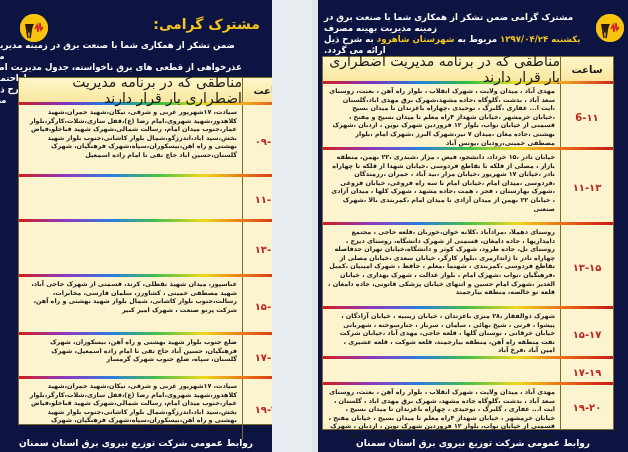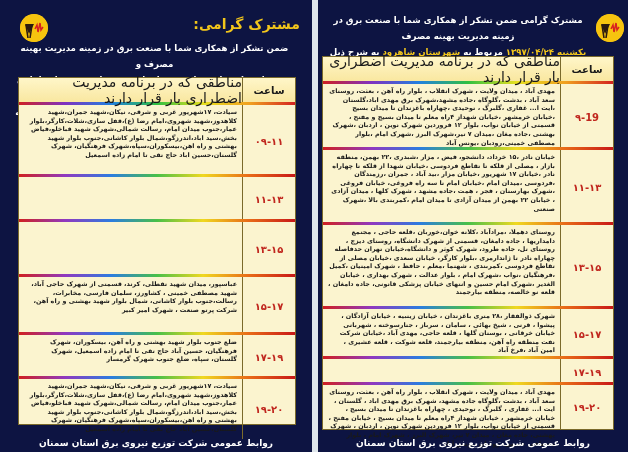--- a/index.html
+++ b/index.html
@@ -1,24 +1,24 @@
 <!DOCTYPE html>
 <html><head>
 <meta charset="utf-8">
 <style>
   html,body{margin:0;padding:0;}
   body{width:628px;height:452px;background:#e9eef2;position:relative;overflow:hidden;font-family:"DejaVu Sans",sans-serif;}
   .panel{position:absolute;top:0;height:452px;background:#0d1442;overflow:hidden;}
-  #left{left:0;width:312px;}
+  #left{left:0;width:272px;}
   #right{left:318px;width:310px;}
   .gap{position:absolute;left:312px;top:0;width:6px;height:452px;background:#dfe6ea;}
   .logo{position:absolute;width:28px;height:28px;border-radius:50%;background:#f6c40f;overflow:hidden;}
   .logo svg{width:28px;height:28px;display:block;}
   .title{position:absolute;color:#f2c61b;font-weight:bold;font-size:14px;direction:rtl;text-align:right;white-space:nowrap;}
-  .intro{position:absolute;color:#ffffff;font-weight:bold;font-size:8.6px;line-height:16px;direction:rtl;text-align:center;}
+  .intro{position:absolute;color:#ffffff;font-weight:bold;font-size:8.6px;line-height:11px;direction:rtl;text-align:left;}
   .intro .hl{color:#f2c61b;}
   .table{position:absolute;background:#fbf4cf;border:1px solid #7a6a2b;direction:rtl;}
   .thead{display:flex;height:24px;background:linear-gradient(#fff6c9,#f9e7a0);border-bottom:3px solid transparent;border-image:linear-gradient(to left,#d32020,#f0a020,#e8e020,#30c040,#2080e0,#8030c0,#d02020) 1;}
   .th-time{width:52px;border-left:1px solid #7a6a2b;display:flex;align-items:center;justify-content:center;font-weight:bold;font-size:10px;color:#1a1a1a;}
   .th-area{flex:1;display:flex;align-items:center;justify-content:center;font-weight:normal;font-size:14px;color:#1a1a1a;}
   .row{display:flex;position:relative;}
   .row::after{content:"";position:absolute;left:0;right:0;bottom:0;height:3px;background:linear-gradient(to left,#c81818,#e86a18,#f0d820,#48c048,#2c7ce0,#9038c0,#d02020);}
   .row:last-child::after{display:none;}
   .td-time{width:52px;border-left:1px solid #7a6a2b;display:flex;align-items:center;justify-content:center;font-weight:bold;font-size:10px;color:#c0261e;direction:ltr;}
   .td-area{flex:1;padding:3px 5px 5px 5px;font-weight:bold;font-size:6.4px;line-height:8.6px;color:#1a1a1a;text-align:right;}
@@ -97,21 +97,21 @@
       <span class="hl">شهرستان شاهرود</span>
       <span>به شرح ذیل ارائه می گردد.</span>
     </div>
   </div>
   <div class="table" style="left:4px;top:56px;width:290px;height:372px;">
     <div class="thead">
       <div class="th-time">ساعت</div>
       <div class="th-area">مناطقی که در برنامه مدیریت اضطراری بار قرار دارند</div>
     </div>
     <div class="row" style="height:66px;">
-      <div class="td-time">۹-19</div>
+      <div class="td-time">6-۱۱</div>
       <div class="td-area">مهدی آباد ، میدان ولایت ، شهرک انقلاب ، بلوار راه آهن ، بعثت، روستای سعد آباد ، بدشت ،گلوگاه ،جاده مشهد،شهرک برق مهدی اباد،گلستان ،ایت ا... غفاری ،گلبرگ ، توحیدی ،چهاراه باغزندان تا میدان بسیج ،خیابان خرمشهر ،خیابان شهداز ۴راه معلم تا میدان بسیج و مفتح ، قسمتی از خیابان نواب، بلوار ۱۲ فروردین شهرک نوین ، اردبان ،شهرک بهشتی ،جاده مغان ،میدان ۷ تیر،شهرک البرز ،شهرک امام ،بلوار مصطفی خمینی،رودبان ،یونس آباد</div>
     </div>
     <div class="row" style="height:75px;">
       <div class="td-time">۱۱-۱۳</div>
       <div class="td-area">خیابان نادر ،۱۵ خرداد، دانشجو، فیض ، مزار ،شبدری ،۲۲ بهمن، منطقه بازار ، مصلی از قلکه تا تقاطع فردوسی ،خیابان شهدا از قلکه تا چهاراه نادر ،خیابان ۱۷ شهریور ،خیابان مزار ،بید آباد ، جمران ،رزمندگان ،فردوسی ،میدان امام ،خیابان امام تا سه راه فروغی، خیابان فروغی ،شهرک بهارستان ، فجر ، همت ،جاده مشهد ، شهرک کلها ، میدان آزادی ، خیابان ۲۲ بهمن از میدان آزادی تا میدان امام ،کمربندی بالا ،شهرک صنعتی</div>
     </div>
     <div class="row" style="height:84px;">
       <div class="td-time">۱۳-۱۵</div>
       <div class="td-area">روستای دهملا، ،مرادآباد ،کلاته خوان،خوربان ،قلعه حاجی ، مجتمع دامداریها ، جاده دامغان، قسمتی از شهرک دانشگاه، روستای دیزج ، روستای تل، جاده طرود، شهرک کوثر و دانشگاه،خیابان تهران حدفاصله چهاراه نادر تا ژاندارمری ،بلوار کارگر، خیابان سعدی ،خیابان مصلی از تقاطع فردوسی ،کمربندی ، شهنما ،معلم ، حافظ ، شهرک امینیان ،کمیل ،فرهنگیان ،نواب ،شهرک امام ، بلوار عدالت ، شهرک بهداری ، خیابان الغدیر ،شهرک امام حسین و انتهای خیابان پزشکی قانونی، جاده دامغان ، قلعه نو خالصه، منطقه بیارجمند</div>
     </div>

